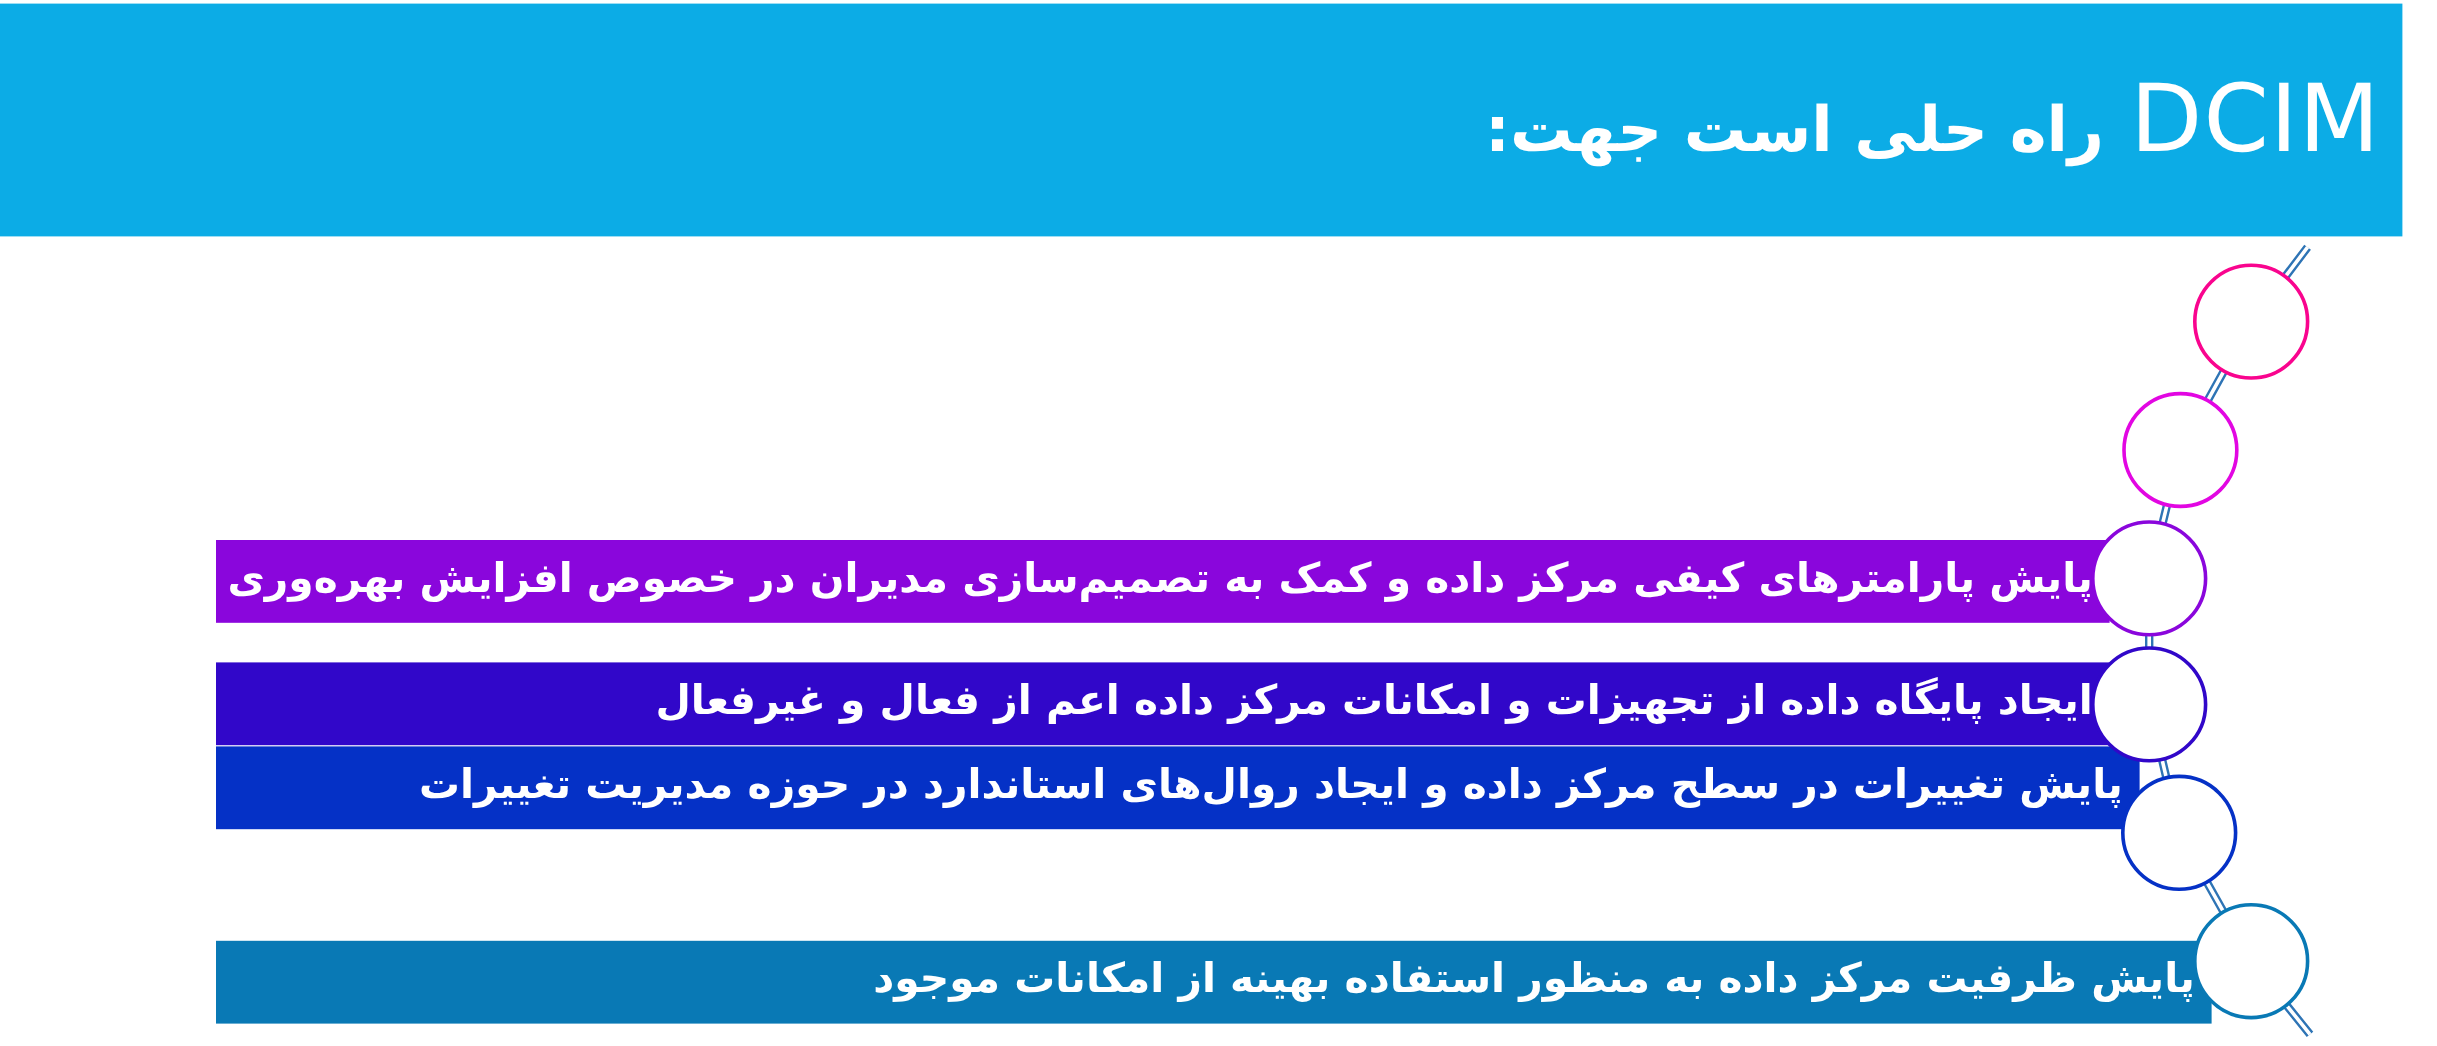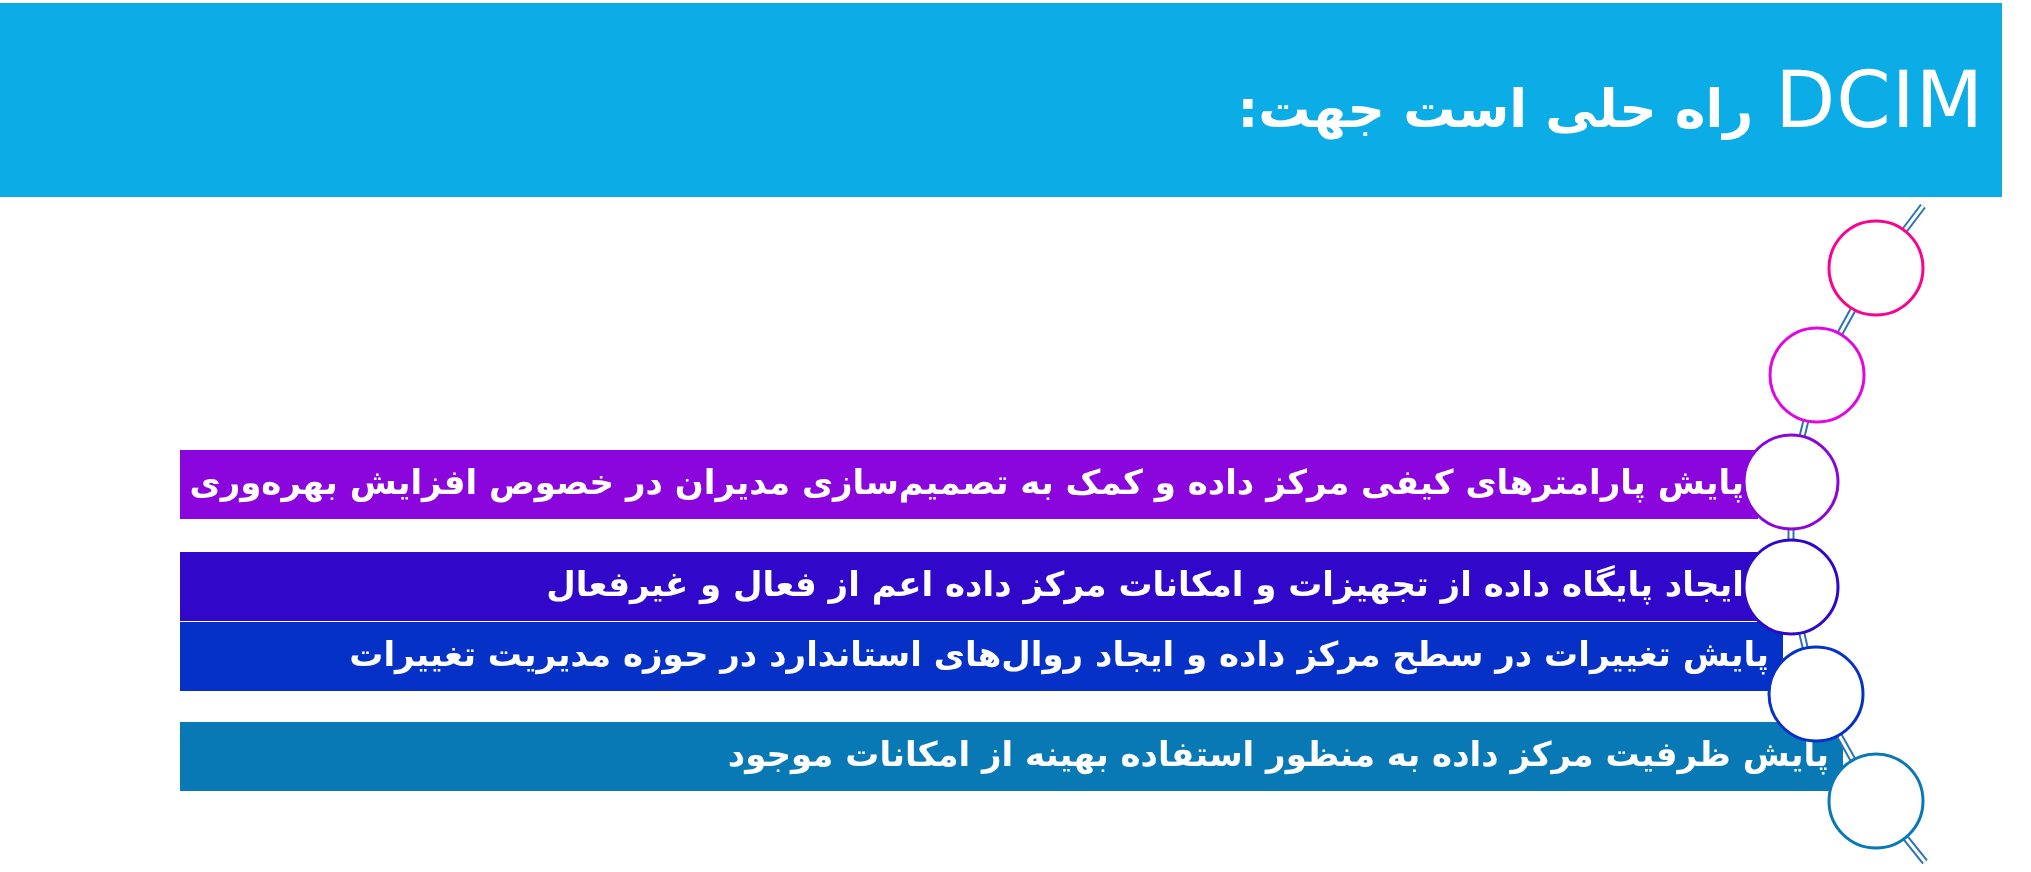--- a/index.html
+++ b/index.html
@@ -37,21 +37,21 @@
     font-size:52px;
     font-weight:700;
   }
   
   .row{position:absolute;left:180px;height:69px;}
   .row-1{top:232px;width:1663px;}
   .row-2{top:342px;width:1604px;}
   .row-3{top:450px;width:1578px;}
   .row-4{top:552px;width:1578px;}
   .row-5{top:622px;width:1603px;}
-  .row-6{top:722px;width:1663px;}
+  .row-6{top:784px;width:1663px;}
   .bar{
     width:100%;height:100%;
     direction:rtl;
     display:flex;align-items:center;justify-content:flex-start;
     box-sizing:border-box;
     padding-right:14px;
     padding-left:30px;
   }
   .bar-label{
     color:#ffffff;

